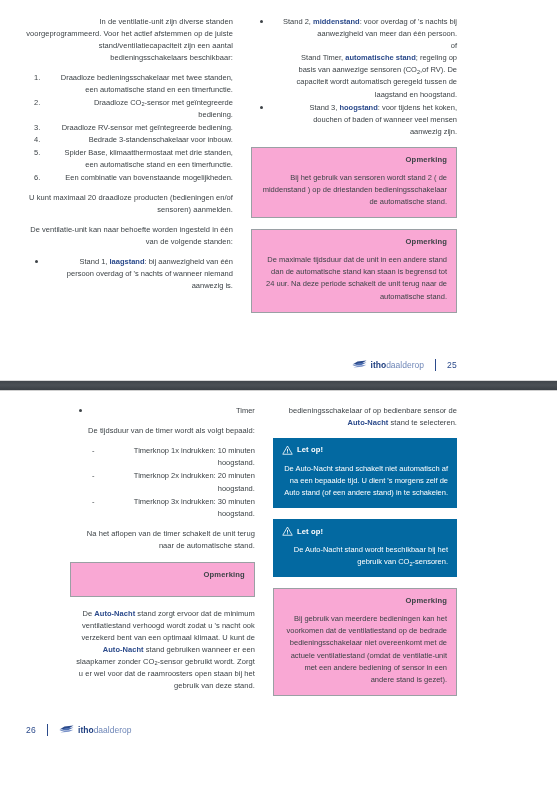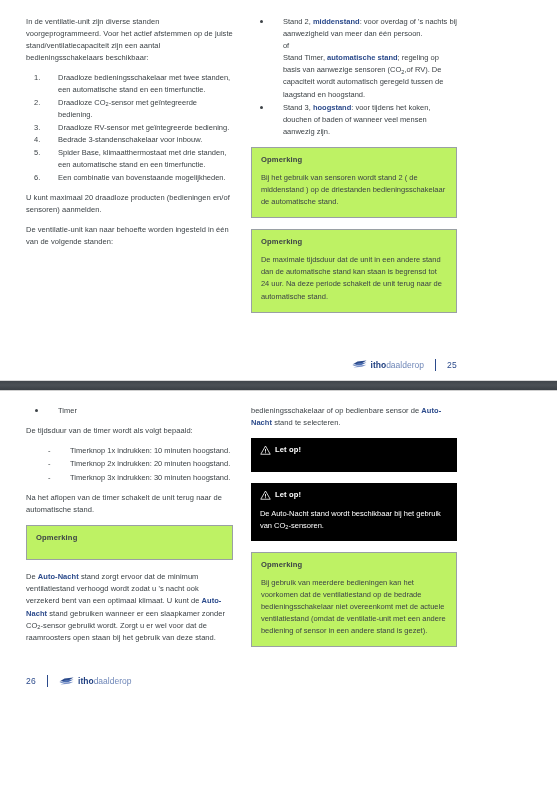--- a/index.html
+++ b/index.html
@@ -4,21 +4,21 @@
 <style>
   * { box-sizing: border-box; }
   html, body {
     margin: 0; padding: 0;
     width: 557px; height: 800px;
     background: #ffffff;
     font-family: "Liberation Sans", sans-serif;
   }
   .viewer { position: relative; width: 557px; height: 800px; overflow: hidden; background:#fff; }
 
-  .page { position: relative; background: #ffffff; width: 479px; }
+  .page { position: relative; background: #ffffff; width: 479px; text-align: right; }
   .page-body {
     display: flex;
     gap: 18px;
     padding: 16px 22px 0 26px;
   }
   .col { width: 246px; }
   .col-left { width: 248px; }
   .col-right { width: 247px; }
 
   p, ul, ol { margin: 0 0 8px 0; }
@@ -54,31 +54,31 @@
     font-size: 7.5px; line-height: 12.1px; color: #3d4347;
     position: relative; padding-left: 44px; margin-bottom: 1.5px;
   }
   ul.dashlist li .dash { position: absolute; left: 22px; top: 0; }
 
   
   .note {
     border: 1px solid #9aa0a4;
     padding: 7px 9px 9px 9px;
     margin: 9px 0 11px 0;
-    background: #bef264;
+    background: #f9a8d4;
   }
   .note-title {
     font-size: 7.6px; font-weight: bold; color: #3d4347;
     margin-bottom: 8px; letter-spacing: 0.15px;
   }
   .note-body { font-size: 7.5px; line-height: 12.1px; color: #3d4347; }
 
   
   .warn {
-    background: #000000;
+    background: #0369a1;
     padding: 7px 9px 9px 9px;
     margin: 9px 0 11px 0;
   }
   .warn-head { display: flex; align-items: center; gap: 4px; margin-bottom: 8px; }
   .warn-title { font-size: 7.6px; font-weight: bold; color: #ffffff; letter-spacing: 0.15px; }
   .warn-body { font-size: 7.5px; line-height: 12.1px; color: #ffffff; }
   .tri { display: block; }
 
   
   .page-footer {
@@ -137,20 +137,26 @@
           </li>
           <li>
             <span class="num">6.</span>
             <span>Een combinatie van bovenstaande mogelijkheden.</span>
           </li>
         </ol>
 
         <p class="para">U kunt maximaal 20 draadloze producten (bedieningen en/of sensoren) aanmelden.</p>
         <p class="para">De ventilatie-unit kan naar behoefte worden ingesteld in één van de volgende standen:</p>
 
+        <ul class="bullist">
+          <li>
+            <span class="dot"></span>
+            <span>Stand 1, </span><span class="b">laagstand</span><span>: bij aanwezigheid van één persoon overdag of 's nachts of wanneer niemand aanwezig is.</span>
+          </li>
+        </ul>
       </div>
 
       <div class="col col-right">
         <ul class="bullist">
           <li>
             <span class="dot"></span>
             <span>Stand 2, </span><span class="b">middenstand</span><span>: voor overdag of 's nachts bij aanwezigheid van meer dan één persoon.</span><br>
             <span>of</span><br>
             <span>Stand Timer, </span><span class="b">automatische stand</span><span>; regeling op basis van aanwezige sensoren (CO</span><sub>2</sub><span>,of RV). De capaciteit wordt automatisch geregeld tussen de laagstand en hoogstand.</span>
           </li>
@@ -182,21 +188,21 @@
         <span class="logo-text"><span class="strong">itho</span><span class="light">daalderop</span></span>
       </div>
       <div class="vbar"></div>
       <div class="pagenum">25</div>
     </div>
   </div>
 
   <div class="divider-band"></div>
 
   <div class="page">
-    <div class="page-body" style="padding-top:14px;">
+    <div class="page-body" style="padding-top:14px;margin-left:44px;">
 
       <div class="col col-left">
         <ul class="bullist">
           <li>
             <span class="dot"></span>
             <span>Timer</span>
           </li>
         </ul>
 
         <p class="para">De tijdsduur van de timer wordt als volgt bepaald:</p>
@@ -231,20 +237,21 @@
 
         <div class="warn">
           <div class="warn-head">
             <svg class="tri" width="11" height="10" viewBox="0 0 22 20">
               <path d="M11 2 L20.5 18.5 L1.5 18.5 Z" fill="none" stroke="#ffffff" stroke-width="1.6" stroke-linejoin="round"></path>
               <rect x="10.1" y="8" width="1.8" height="5.4" fill="#ffffff"></rect>
               <rect x="10.1" y="14.6" width="1.8" height="1.8" fill="#ffffff"></rect>
             </svg>
             <span class="warn-title">Let op!</span>
           </div>
+          <div class="warn-body">De Auto-Nacht stand schakelt niet automatisch af na een bepaalde tijd. U dient 's morgens zelf de Auto stand (of een andere stand) in te schakelen.</div>
         </div>
 
         <div class="warn">
           <div class="warn-head">
             <svg class="tri" width="11" height="10" viewBox="0 0 22 20">
               <path d="M11 2 L20.5 18.5 L1.5 18.5 Z" fill="none" stroke="#ffffff" stroke-width="1.6" stroke-linejoin="round"></path>
               <rect x="10.1" y="8" width="1.8" height="5.4" fill="#ffffff"></rect>
               <rect x="10.1" y="14.6" width="1.8" height="1.8" fill="#ffffff"></rect>
             </svg>
             <span class="warn-title">Let op!</span>

